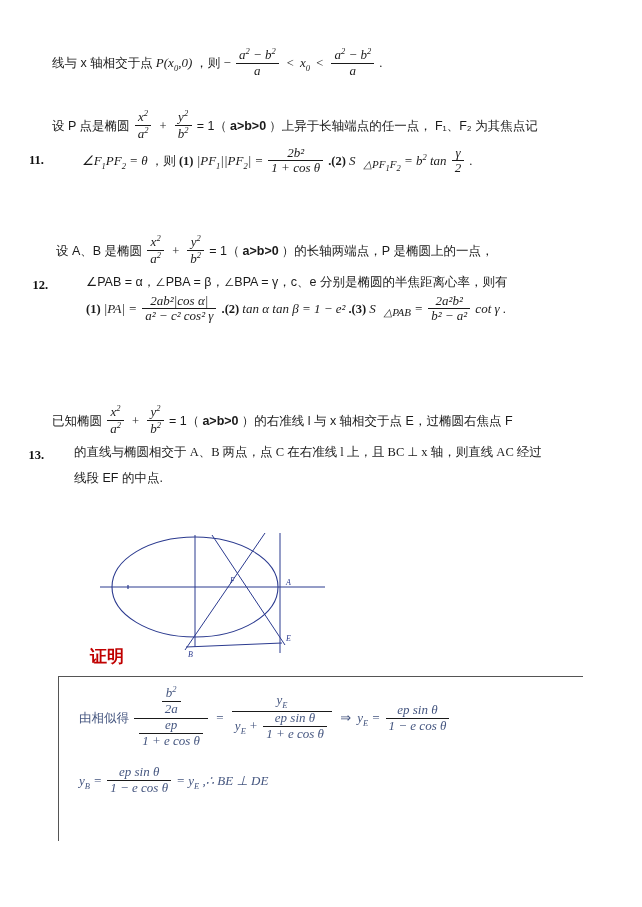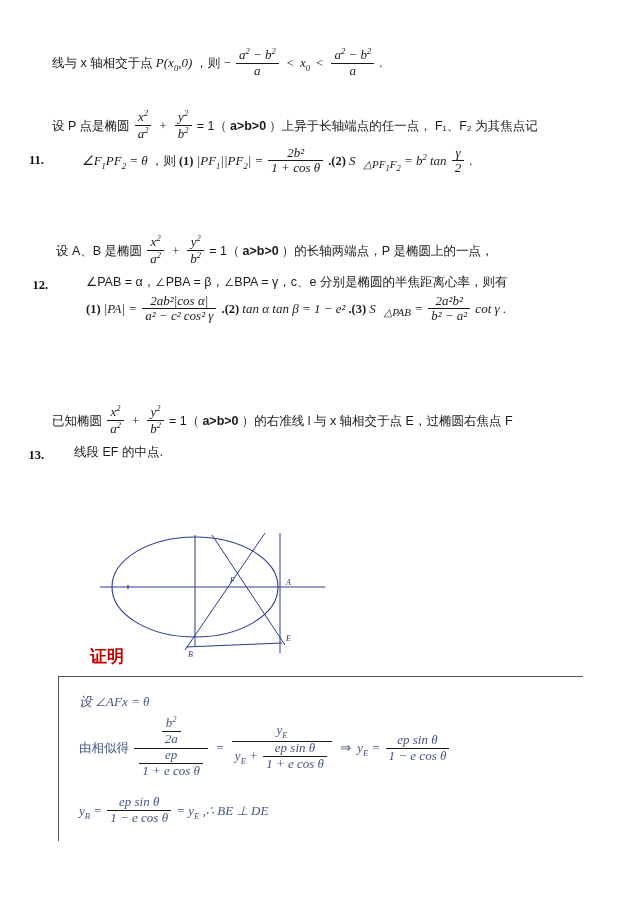--- a/index.html
+++ b/index.html
@@ -233,20 +233,21 @@
         </span>
         <span class="op">+</span>
         <span class="frac">
           <span class="nu m">y<sup>2</sup></span>
           <span class="de m">b<sup>2</sup></span>
         </span>
         <span class="cn">= 1（</span>
         <span class="cn bld">a&gt;b&gt;0</span>
         <span class="cn">）的右准线 l 与 x 轴相交于点 E，过椭圆右焦点 F</span>
       </span>
+      <span class="ln ind2">的直线与椭圆相交于 A、B 两点，点 C 在右准线 l 上，且 BC ⊥ x 轴，则直线 AC 经过</span>
       <span class="ln ind2 cn">线段 EF 的中点.</span>
     </div>
   </div>
 
   <div id="figure">
     <svg width="300" height="140" viewBox="0 0 300 140">
 
       <ellipse cx="105" cy="62" rx="83" ry="50" fill="none" stroke="#2b3a8f" stroke-width="1.1"></ellipse>
 
       <line x1="10" y1="62" x2="235" y2="62" stroke="#2b3a8f" stroke-width="1"></line>
@@ -267,21 +268,20 @@
       <text x="196" y="60" font-size="8" font-style="italic" fill="#2b3a8f" font-family="Liberation Serif, serif">A</text>
       <text x="98" y="132" font-size="8" font-style="italic" fill="#2b3a8f" font-family="Liberation Serif, serif">B</text>
       <text x="196" y="116" font-size="8" font-style="italic" fill="#2b3a8f" font-family="Liberation Serif, serif">E</text>
     </svg>
   </div>
 
   <div id="proof-label">证明</div>
 
   <div id="proof-box">
     <div class="inner">
-      <span class="pline m blue">设 ∠AFx = θ</span>
 
       <span class="pline tall">
         <span class="cn blue">由相似得</span>
         <span class="frac blue">
           <span class="nu">
             <span class="frac">
               <span class="nu m">b<sup>2</sup></span>
               <span class="de m">2a</span>
             </span>
           </span>

